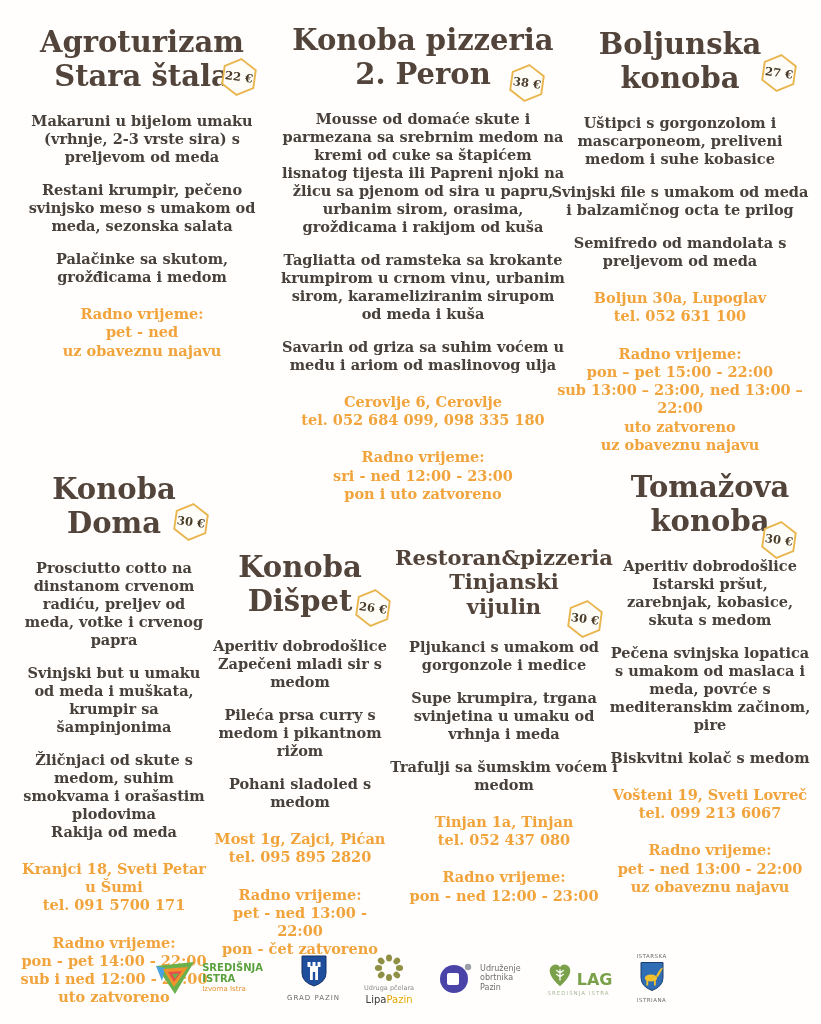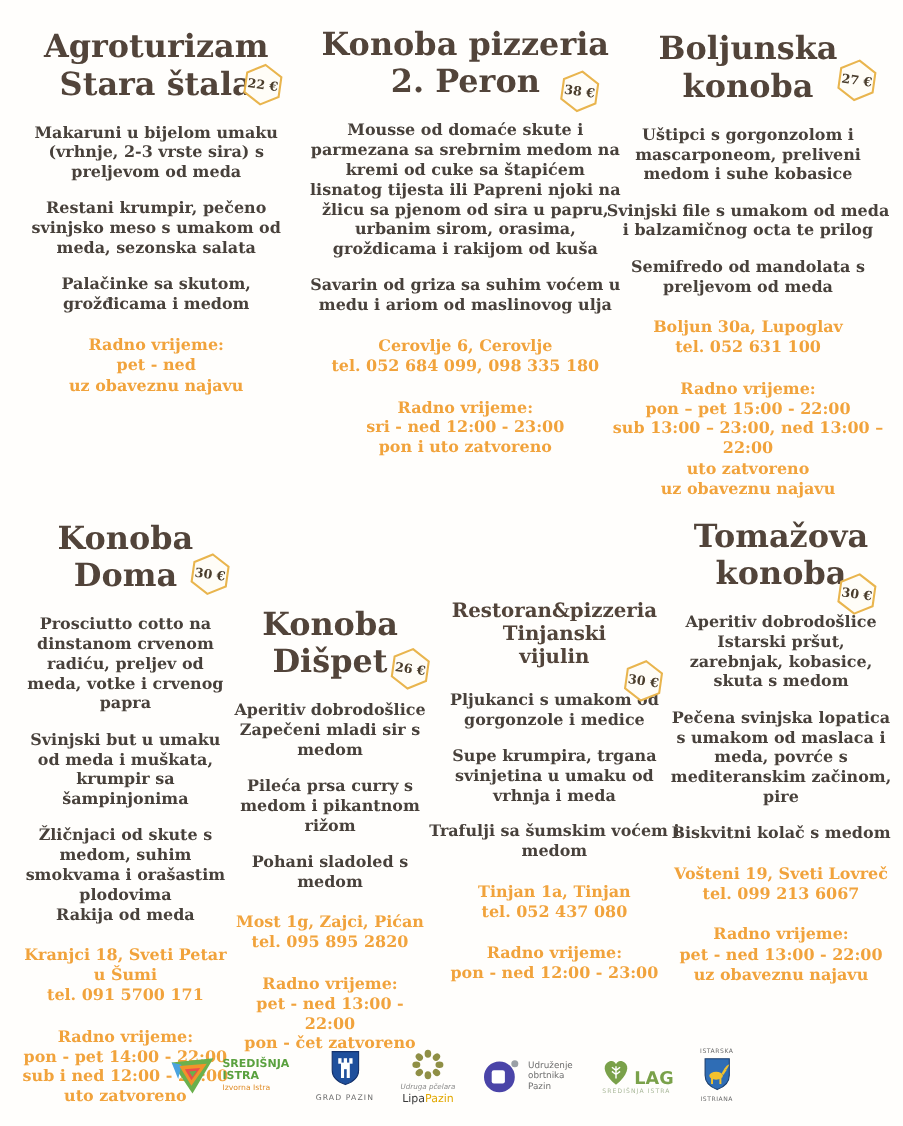--- a/index.html
+++ b/index.html
@@ -6,21 +6,21 @@
   body{
     width:821px;height:1024px;position:relative;overflow:hidden;
     background:#fffefc;
     font-family:"DejaVu Serif","Liberation Serif",serif;
   }
   .card{position:absolute;text-align:center;color:#48413b;}
   .card h2{
     margin:0;font-size:29px;line-height:1.16;font-weight:700;
     color:#52443a;white-space:pre-line;
   }
-  .card.small-title h2{font-size:18px;}
+  .card.small-title h2{font-size:21px;}
   .item{
     margin:15px 0 0;font-size:14.5px;font-weight:700;line-height:1.24;
     white-space:pre-line;color:#48413b;
   }
   .item:first-of-type{margin-top:19px;}
   .contact,.hours{
     margin:19px 0 0;font-size:14.5px;font-weight:700;line-height:1.26;
     color:#f1a33c;white-space:pre-line;
   }
   .badge{position:absolute;width:38px;height:42px;transform:rotate(8deg);}
@@ -45,21 +45,21 @@
     display:flex;align-items:center;justify-content:center;gap:24px;
     font-family:"DejaVu Sans","Liberation Sans",sans-serif;
   }
   .logo{display:flex;align-items:center;gap:6px;}
   .logo .col{display:flex;flex-direction:column;align-items:flex-start;}
   .logo-center{flex-direction:column;gap:2px;align-items:center;}
   .lg-title{font-size:10px;font-weight:700;color:#5aa13f;line-height:1.05;white-space:pre-line;}
   .lg-sub{font-size:7px;color:#e08f2d;margin-top:1px;}
   .cap-gray{font-size:7px;color:#6b6b6b;letter-spacing:1px;}
   .cap-tiny{font-size:5.5px;color:#6b6b6b;letter-spacing:0.5px;}
-  .lipa-sub{font-size:6.5px;color:#8a8a8a;font-style:italic;}
+  .lipa-sub{font-size:6.5px;color:#8a8a8a;}
   .lipa-name{font-size:10px;font-weight:400;}
   .lipa-name .dark{color:#3a3a3a;} .lipa-name .gold{color:#e2a800;}
   .uop-cap{font-size:8px;color:#6e6e6e;line-height:1.15;white-space:pre-line;text-align:left;}
   .lag-word{font-size:16px;font-weight:700;color:#7aa14a;line-height:1;}
   .lag-sub{font-size:5.5px;color:#a9b89a;letter-spacing:1px;}
 </style>
 </head>
 <body>
 
 <section class="card c0">
@@ -82,20 +82,21 @@
 <section class="card c1">
   <h2>Konoba pizzeria
 2. Peron</h2>
   <div class="badge">
     <svg width="38" height="42" viewBox="0 0 40 44">
       <polygon points="20,3 36.5,12.5 36.5,31.5 20,41 3.5,31.5 3.5,12.5" fill="#fffdf7" stroke="#e9b54e" stroke-width="2"></polygon>
     </svg>
     <span class="price">38 €</span>
   </div>
   <p class="item">Mousse od domaće skute i parmezana sa srebrnim medom na kremi od cuke sa štapićem lisnatog tijesta ili Papreni njoki na žlicu sa pjenom od sira u papru, urbanim sirom, orasima, groždicama i rakijom od kuša</p>
+  <p class="item">Tagliatta od ramsteka sa krokante krumpirom u crnom vinu, urbanim sirom, karameliziranim sirupom od meda i kuša</p>
   <p class="item">Savarin od griza sa suhim voćem u medu i ariom od maslinovog ulja</p>
   <p class="contact">Cerovlje 6, Cerovlje
 tel. 052 684 099, 098 335 180</p>
   <p class="hours">Radno vrijeme:
 sri - ned 12:00 - 23:00
 pon i uto zatvoreno</p>
 </section>
 
 <section class="card c2">
   <h2>Boljunska konoba</h2>

